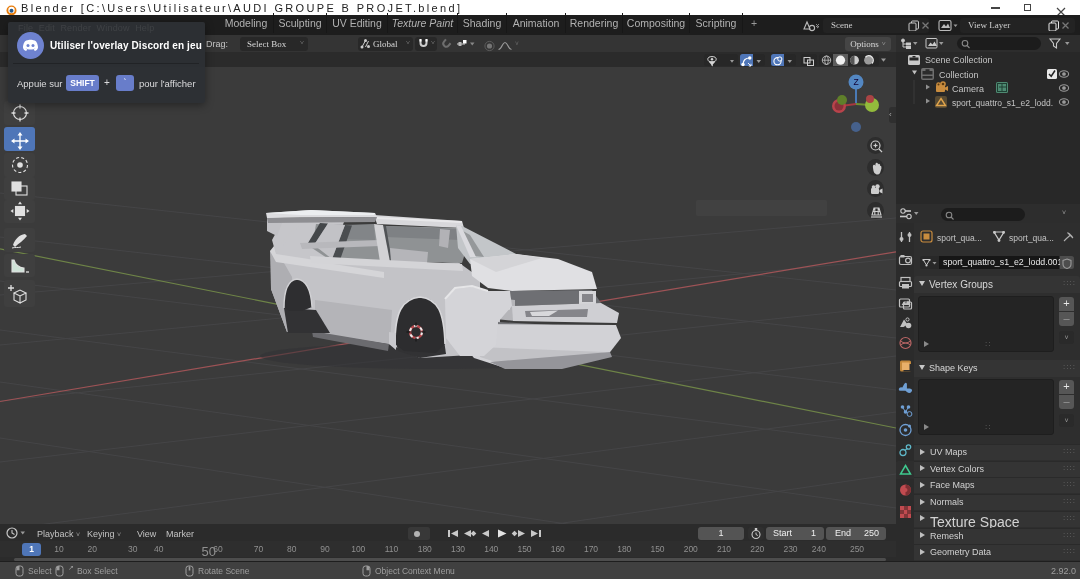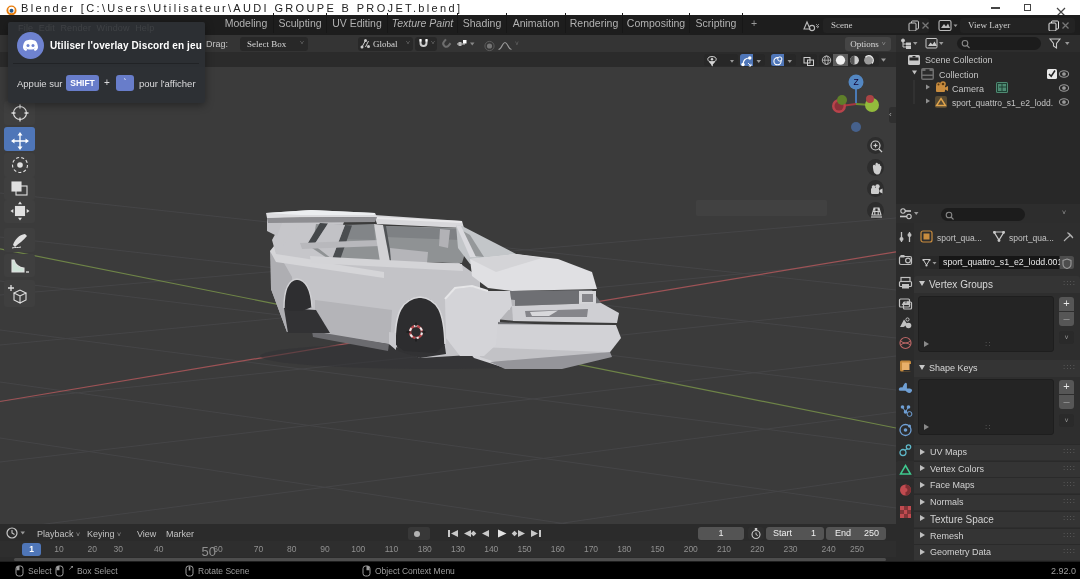--- a/index.html
+++ b/index.html
@@ -633,21 +633,21 @@
 <div class="abs" style="left:914px;top:477.4px;width:166px;height:16px;background:#343434;border-top:1px solid #2a2a2a;"></div>
 <div class="abs" style="left:920px;top:481.9px;width:0;height:0;border-top:3.5px solid transparent;border-bottom:3.5px solid transparent;border-left:5px solid #c0c0c0;"></div>
 <div class="abs" style="left:930px;top:480.4px;font-size:9px;color:#d2d2d2;">Face Maps</div>
 <div class="abs grip" style="left:1063px;top:479.4px;">::::</div>
 <div class="abs" style="left:914px;top:494.1px;width:166px;height:16px;background:#343434;border-top:1px solid #2a2a2a;"></div>
 <div class="abs" style="left:920px;top:498.6px;width:0;height:0;border-top:3.5px solid transparent;border-bottom:3.5px solid transparent;border-left:5px solid #c0c0c0;"></div>
 <div class="abs" style="left:930px;top:497.1px;font-size:9px;color:#d2d2d2;">Normals</div>
 <div class="abs grip" style="left:1063px;top:496.1px;">::::</div>
 <div class="abs" style="left:914px;top:510.8px;width:166px;height:16px;background:#343434;border-top:1px solid #2a2a2a;"></div>
 <div class="abs" style="left:920px;top:515.3px;width:0;height:0;border-top:3.5px solid transparent;border-bottom:3.5px solid transparent;border-left:5px solid #c0c0c0;"></div>
-<div class="abs" style="left:930px;top:513.8px;font-size:10px;color:#d2d2d2;">Texture Space</div>
+<div class="abs" style="left:930px;top:513.8px;font-size:14px;color:#d2d2d2;">Texture Space</div>
 <div class="abs grip" style="left:1063px;top:512.8px;">::::</div>
 <div class="abs" style="left:914px;top:527.5px;width:166px;height:16px;background:#343434;border-top:1px solid #2a2a2a;"></div>
 <div class="abs" style="left:920px;top:532px;width:0;height:0;border-top:3.5px solid transparent;border-bottom:3.5px solid transparent;border-left:5px solid #c0c0c0;"></div>
 <div class="abs" style="left:930px;top:530.5px;font-size:9px;color:#d2d2d2;">Remesh</div>
 <div class="abs grip" style="left:1063px;top:529.5px;">::::</div>
 <div class="abs" style="left:914px;top:544.2px;width:166px;height:16px;background:#343434;border-top:1px solid #2a2a2a;"></div>
 <div class="abs" style="left:920px;top:548.7px;width:0;height:0;border-top:3.5px solid transparent;border-bottom:3.5px solid transparent;border-left:5px solid #c0c0c0;"></div>
 <div class="abs" style="left:930px;top:547.2px;font-size:9px;color:#d2d2d2;">Geometry Data</div>
 <div class="abs grip" style="left:1063px;top:546.2px;">::::</div>
 
@@ -690,49 +690,49 @@
     <span style="position:absolute;right:8px;top:1.5px;">1</span>
   </div>
 <div class="abs" style="left:826px;top:526.5px;width:60px;height:13.5px;background:#545454;border-radius:3px;color:#f0f0f0;font-size:9px;">
 <span style="position:absolute;left:9px;top:1.5px;">End</span>
     <span style="position:absolute;right:7px;top:1.5px;">250</span>
   </div>
 
 <div class="abs" style="left:0;top:541px;width:896px;height:16px;background:#2e2e2e;" id="ruler">
     <div class="abs" style="left:47px;top:3px;width:24px;text-align:center;font-size:8.5px;color:#909090;">10</div>
     <div class="abs" style="left:80.25px;top:3px;width:24px;text-align:center;font-size:8.5px;color:#909090;">20</div>
-    <div class="abs" style="left:113.5px;top:3px;width:24px;text-align:left;font-size:8.5px;color:#909090;">30</div>
+    <div class="abs" style="left:113.5px;top:3px;width:24px;text-align:right;font-size:8.5px;color:#909090;">30</div>
     <div class="abs" style="left:146.75px;top:3px;width:24px;text-align:center;font-size:8.5px;color:#909090;">40</div>
     <div class="abs" style="left:192px;top:3px;width:24px;text-align:right;font-size:13px;color:#909090;">50</div>
     <div class="abs" style="left:213.25px;top:3px;width:24px;text-align:left;font-size:8.5px;color:#909090;">60</div>
     <div class="abs" style="left:246.5px;top:3px;width:24px;text-align:center;font-size:8.5px;color:#909090;">70</div>
     <div class="abs" style="left:279.75px;top:3px;width:24px;text-align:center;font-size:8.5px;color:#909090;">80</div>
     <div class="abs" style="left:313px;top:3px;width:24px;text-align:center;font-size:8.5px;color:#909090;">90</div>
     <div class="abs" style="left:346.25px;top:3px;width:24px;text-align:center;font-size:8.5px;color:#909090;">100</div>
     <div class="abs" style="left:379.5px;top:3px;width:24px;text-align:center;font-size:8.5px;color:#909090;">110</div>
     <div class="abs" style="left:412.75px;top:3px;width:24px;text-align:center;font-size:8.5px;color:#909090;">180</div>
     <div class="abs" style="left:446px;top:3px;width:24px;text-align:center;font-size:8.5px;color:#909090;">130</div>
     <div class="abs" style="left:479.25px;top:3px;width:24px;text-align:center;font-size:8.5px;color:#909090;">140</div>
     <div class="abs" style="left:512.5px;top:3px;width:24px;text-align:center;font-size:8.5px;color:#909090;">150</div>
     <div class="abs" style="left:545.75px;top:3px;width:24px;text-align:center;font-size:8.5px;color:#909090;">160</div>
     <div class="abs" style="left:579px;top:3px;width:24px;text-align:center;font-size:8.5px;color:#909090;">170</div>
     <div class="abs" style="left:612.25px;top:3px;width:24px;text-align:center;font-size:8.5px;color:#909090;">180</div>
     <div class="abs" style="left:645.5px;top:3px;width:24px;text-align:center;font-size:8.5px;color:#909090;">150</div>
     <div class="abs" style="left:678.75px;top:3px;width:24px;text-align:center;font-size:8.5px;color:#909090;">200</div>
     <div class="abs" style="left:712px;top:3px;width:24px;text-align:center;font-size:8.5px;color:#909090;">210</div>
     <div class="abs" style="left:745.25px;top:3px;width:24px;text-align:center;font-size:8.5px;color:#909090;">220</div>
     <div class="abs" style="left:778.5px;top:3px;width:24px;text-align:center;font-size:8.5px;color:#909090;">230</div>
-    <div class="abs" style="left:811.75px;top:3px;width:24px;text-align:right;font-size:8.5px;color:#909090;">240</div>
+    <div class="abs" style="left:811.75px;top:3px;width:24px;text-align:left;font-size:8.5px;color:#909090;">240</div>
     <div class="abs" style="left:845px;top:3px;width:24px;text-align:center;font-size:8.5px;color:#909090;">250</div>
   </div>
 <div class="abs" style="left:22px;top:542.5px;width:19px;height:13px;background:#4f76b8;border-radius:3px;color:#fff;font-size:8.5px;font-weight:bold;text-align:center;line-height:13px;">1</div>
 <div class="abs" style="left:0;top:557px;width:896px;height:4px;background:#2b2b2b;"></div>
 <div class="abs" style="left:14px;top:557.5px;width:872px;height:3px;background:#4d4d4d;border-radius:2px;"></div>
 
-<div class="abs" style="left:0;top:561px;width:1080px;height:18px;background:#000000;border-top:1px solid #1e1e1e;" id="sbar">
+<div class="abs" style="left:0;top:561px;width:1080px;height:18px;background:#404040;border-top:1px solid #1e1e1e;" id="sbar">
     <div style="position:absolute;left:15px;top:3px;display:flex;align-items:center;font-size:8.5px;color:#9e9e9e;">
       <svg width="9" height="12" style="margin-right:4px;">
         <rect x="1" y="1" width="7" height="10" rx="2.5" fill="none" stroke="#9e9e9e" stroke-width="1"></rect>
         <path d="M1.5 2 a3 3 0 0 1 3 -0.8 v4 h-3 z" fill="#9e9e9e"></path>
       </svg>
       <span>Select</span>
     </div>
     <div style="position:absolute;left:55px;top:3px;display:flex;align-items:center;font-size:8.5px;color:#9e9e9e;">
       <svg width="9" height="12" style="margin-right:4px;">
         <rect x="1" y="1" width="7" height="10" rx="2.5" fill="none" stroke="#9e9e9e" stroke-width="1"></rect>

